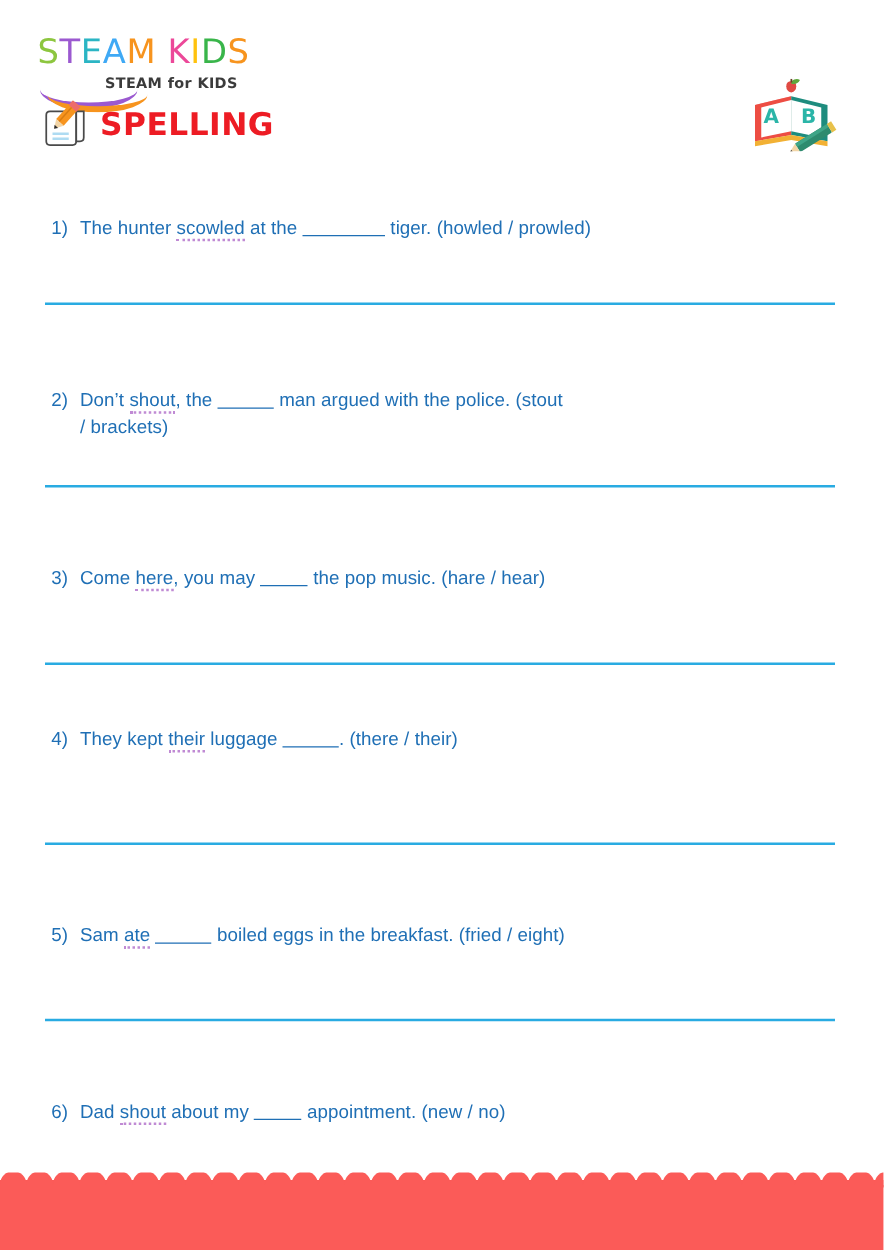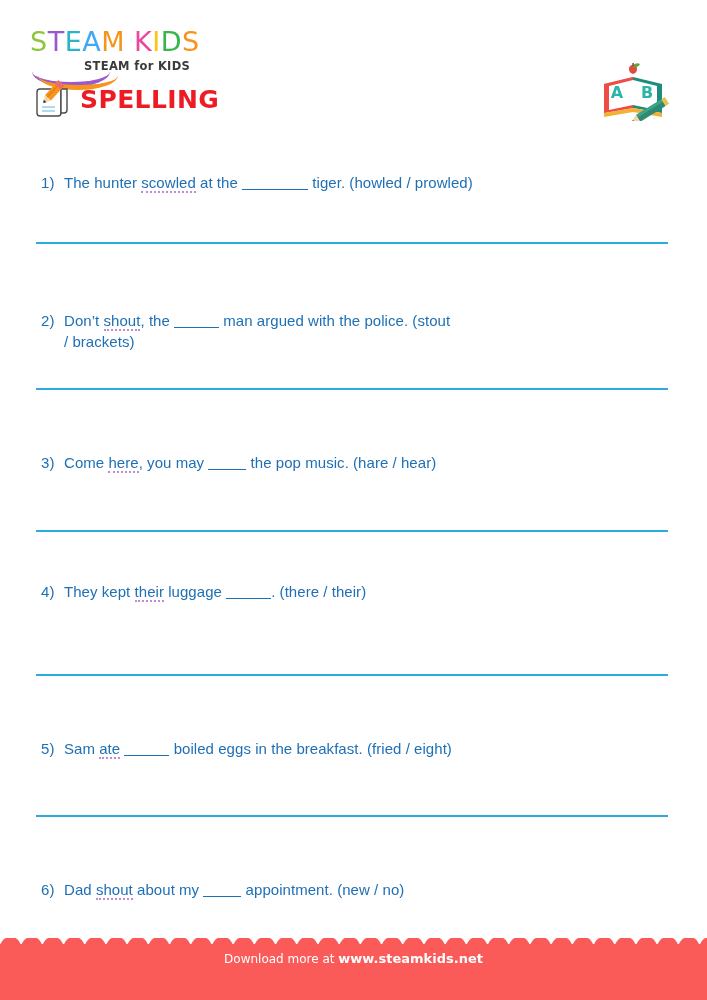--- a/index.html
+++ b/index.html
@@ -351,19 +351,15 @@
           <circle cx="604.2" cy="9.5" r="10.6" fill="#FB5B58"></circle>
           <circle cx="625.4" cy="9.5" r="10.6" fill="#FB5B58"></circle>
           <circle cx="646.6" cy="9.5" r="10.6" fill="#FB5B58"></circle>
           <circle cx="667.8" cy="9.5" r="10.6" fill="#FB5B58"></circle>
           <circle cx="689" cy="9.5" r="10.6" fill="#FB5B58"></circle>
           <circle cx="710.2" cy="9.5" r="10.6" fill="#FB5B58"></circle>
           <circle cx="731.4" cy="9.5" r="10.6" fill="#FB5B58"></circle>
         </g>
     </svg>
     <div id="footer-body" style="background: rgb(251, 91, 88);"></div>
-    <div id="footer-line1">
-      <span>Download more at</span>
-      <span class="url">www.steamkids.net</span>
-    </div>
   </div>
 
 </div>
 
 </body></html>

